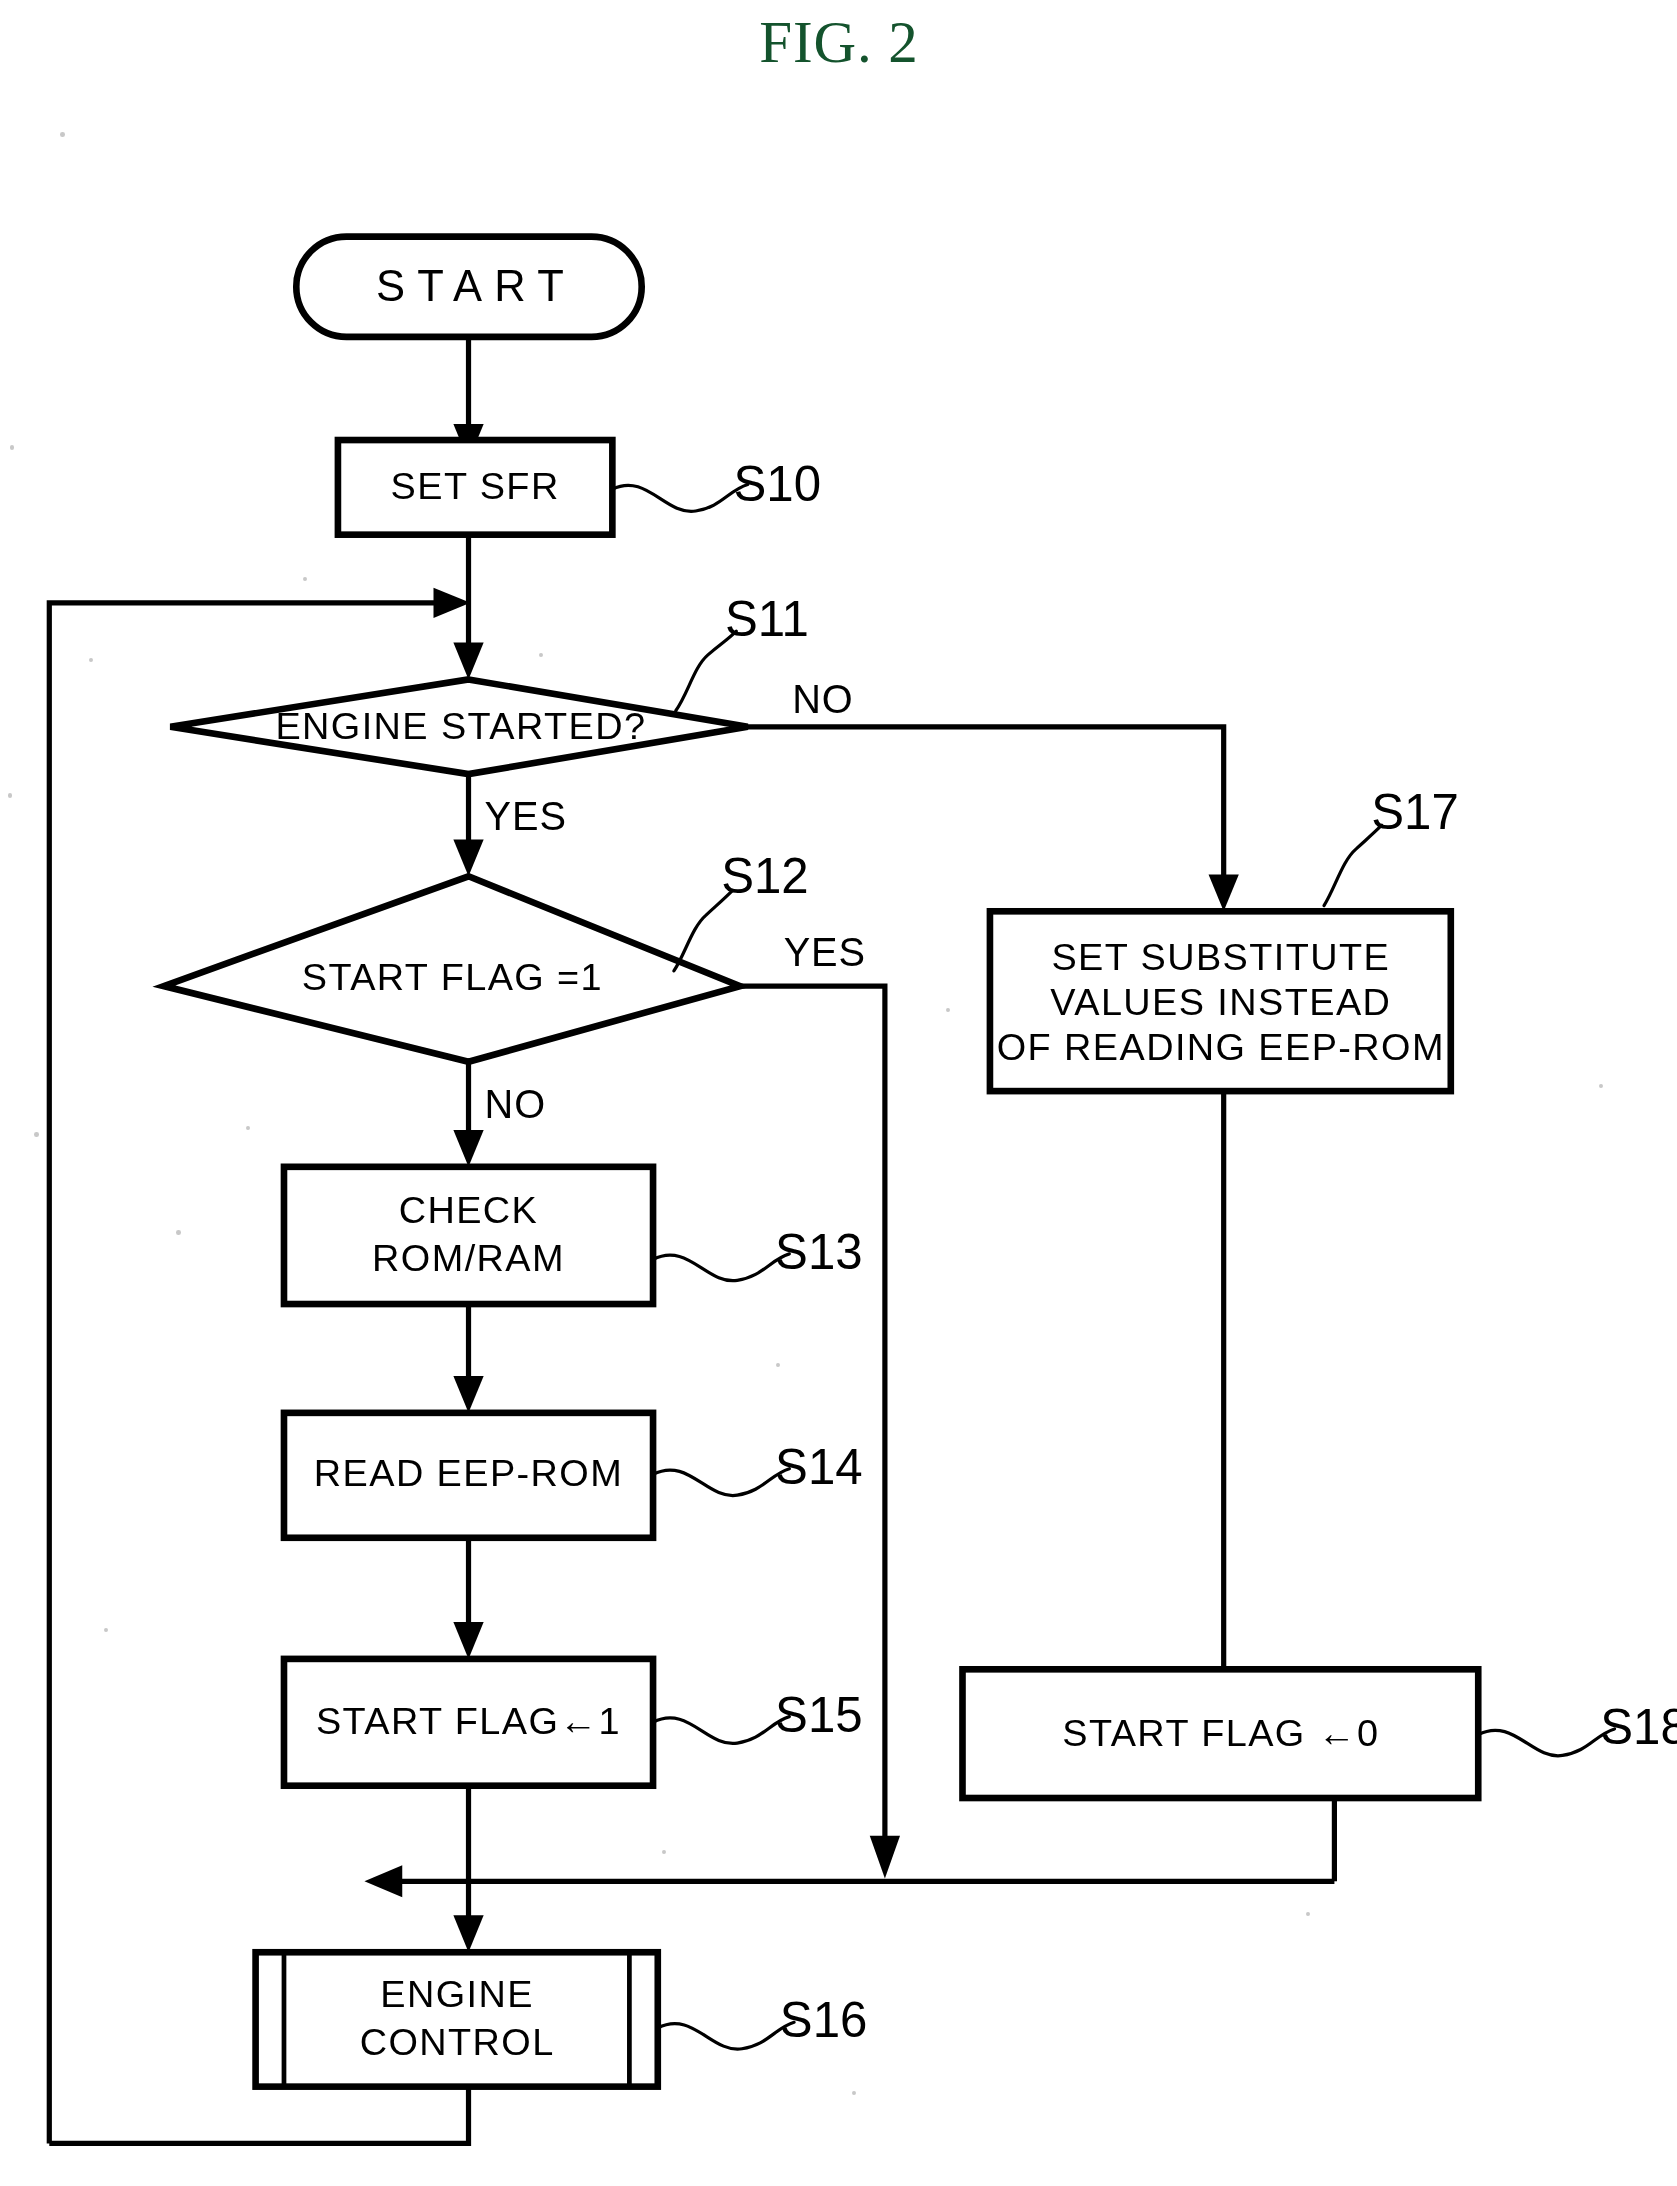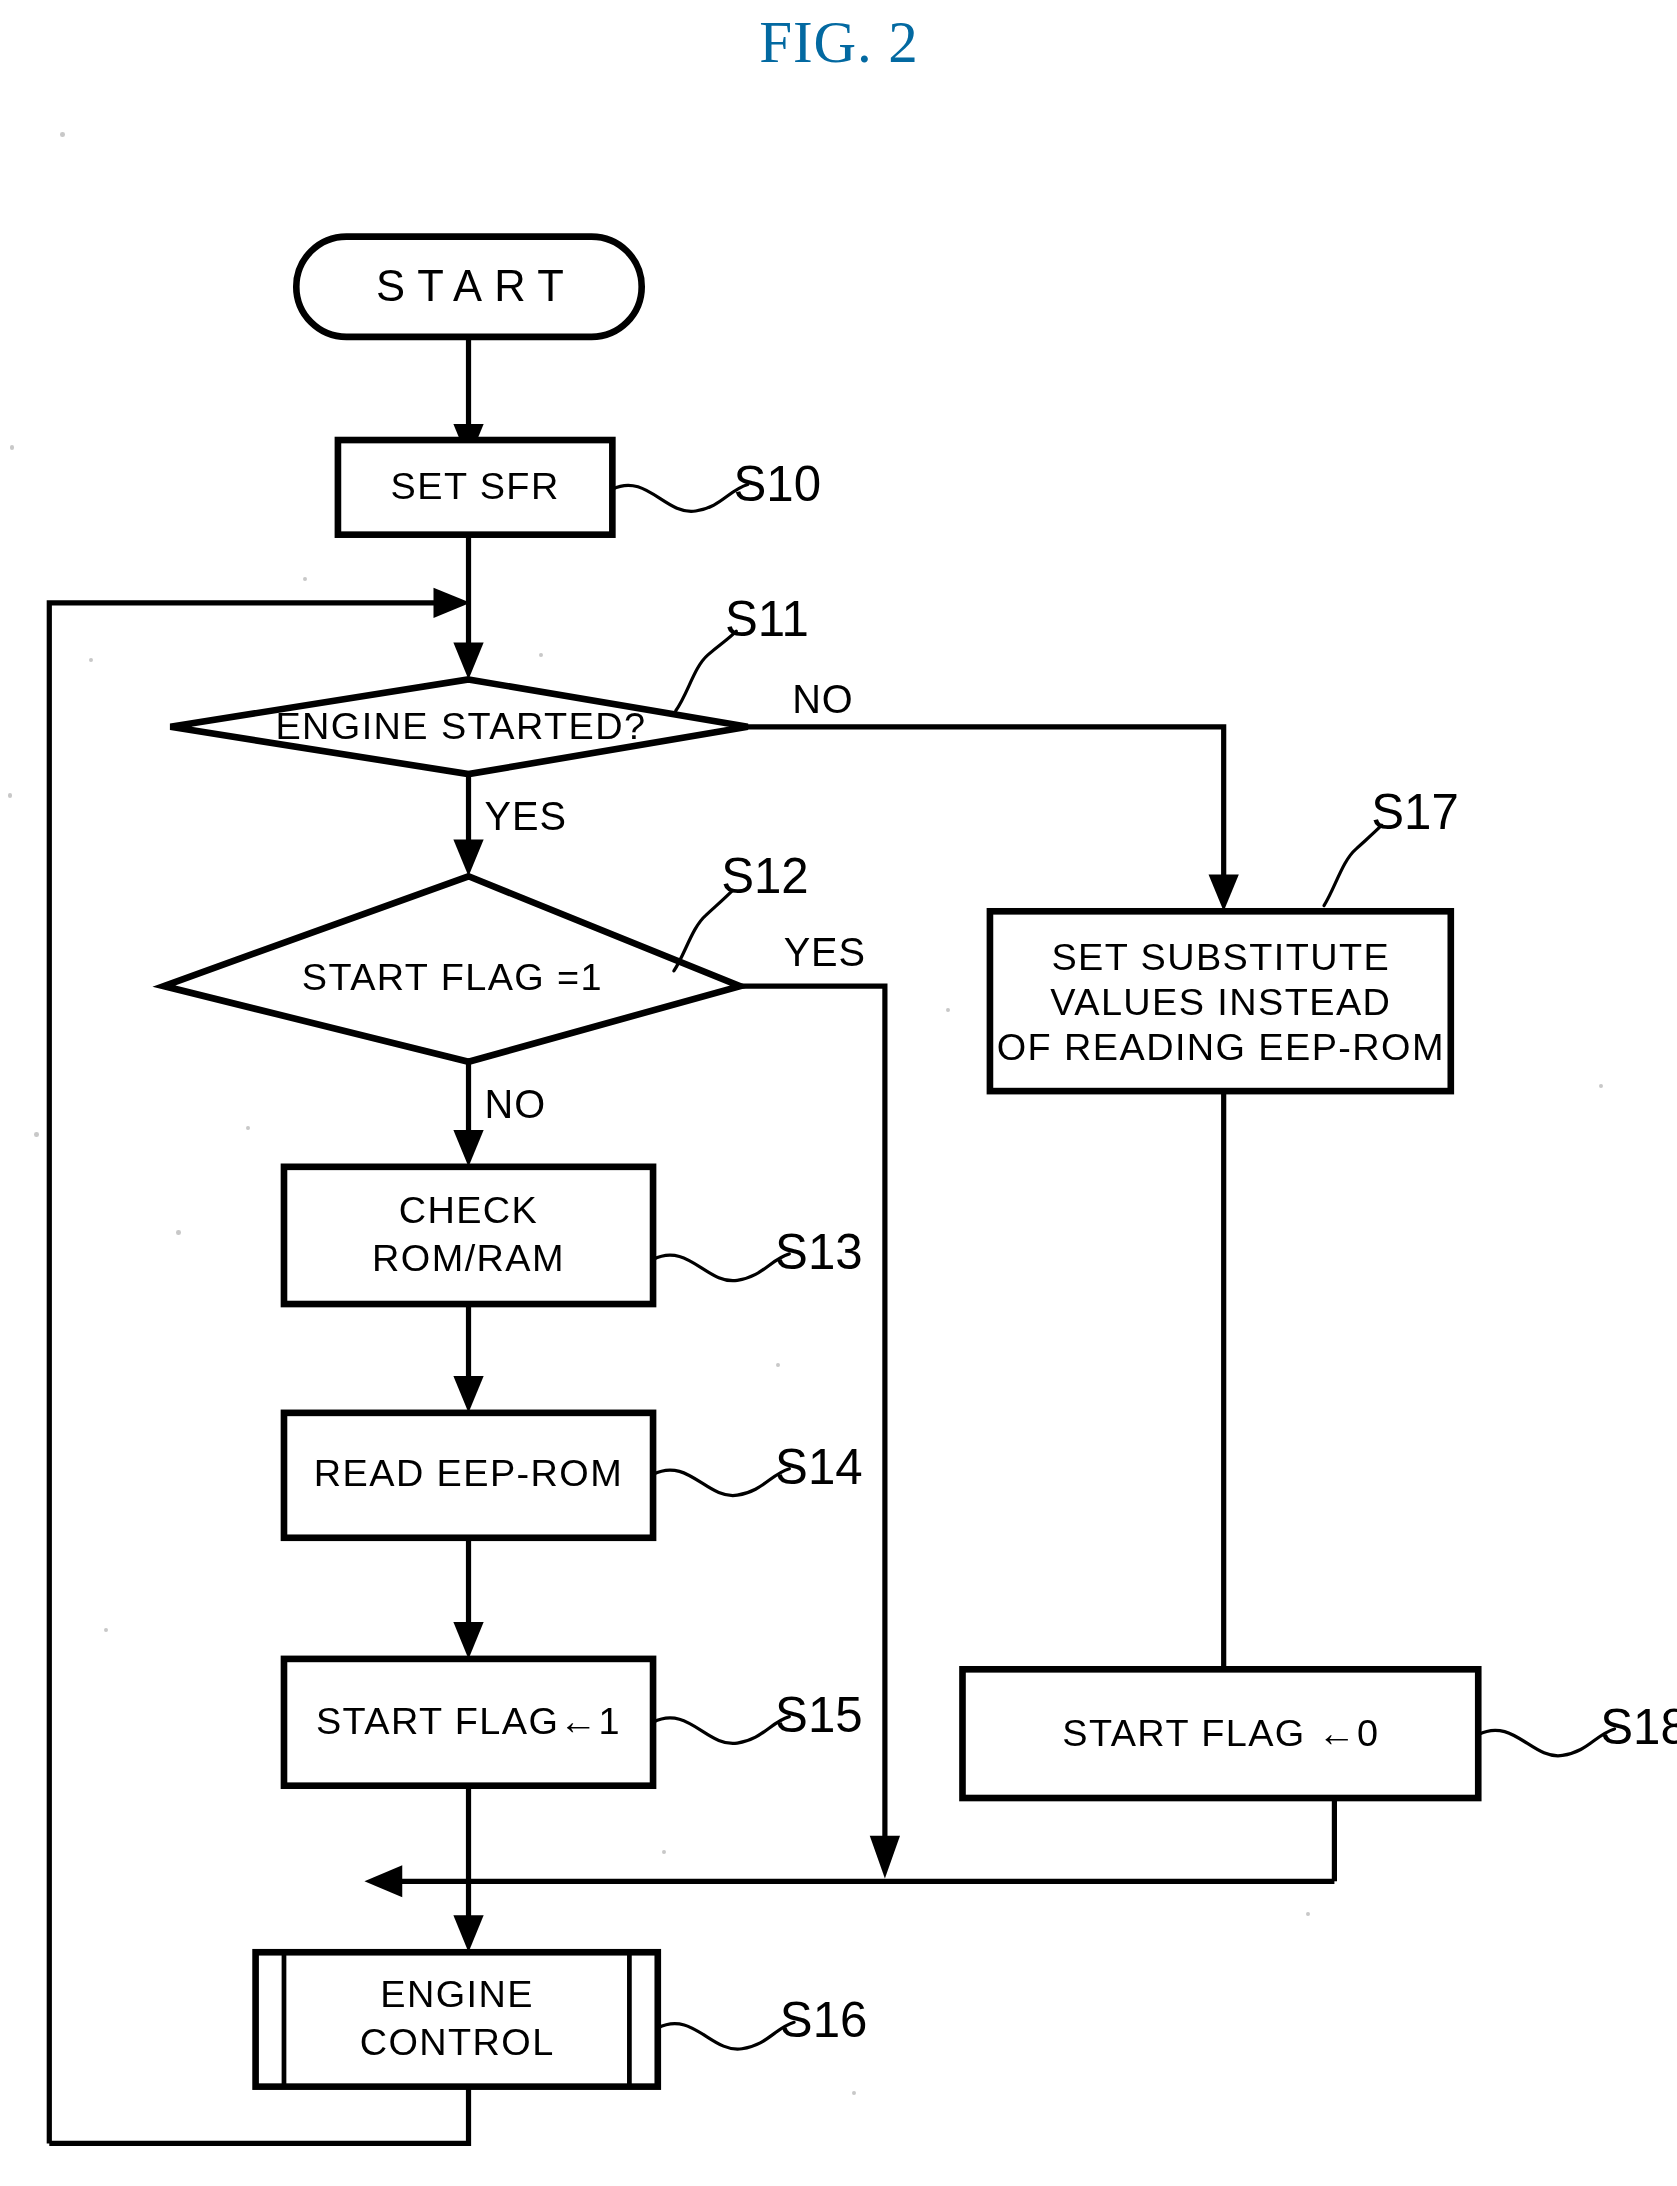--- a/index.html
+++ b/index.html
@@ -22,21 +22,21 @@
   }
   .fig-title {
     position: absolute;
     left: 0;
     top: 7.6px;
     width: 1678px;
     text-align: center;
     font-family: "Liberation Serif", serif;
     font-size: 59px;
     font-weight: 400;
-    color: #0369a1;
+    color: #14532d;
     letter-spacing: 0.9px;
   }
   svg.flow {
     position: absolute;
     left: 0;
     top: 0;
     width: 1678px;
     height: 2186px;
   }
   svg.flow .shape {

